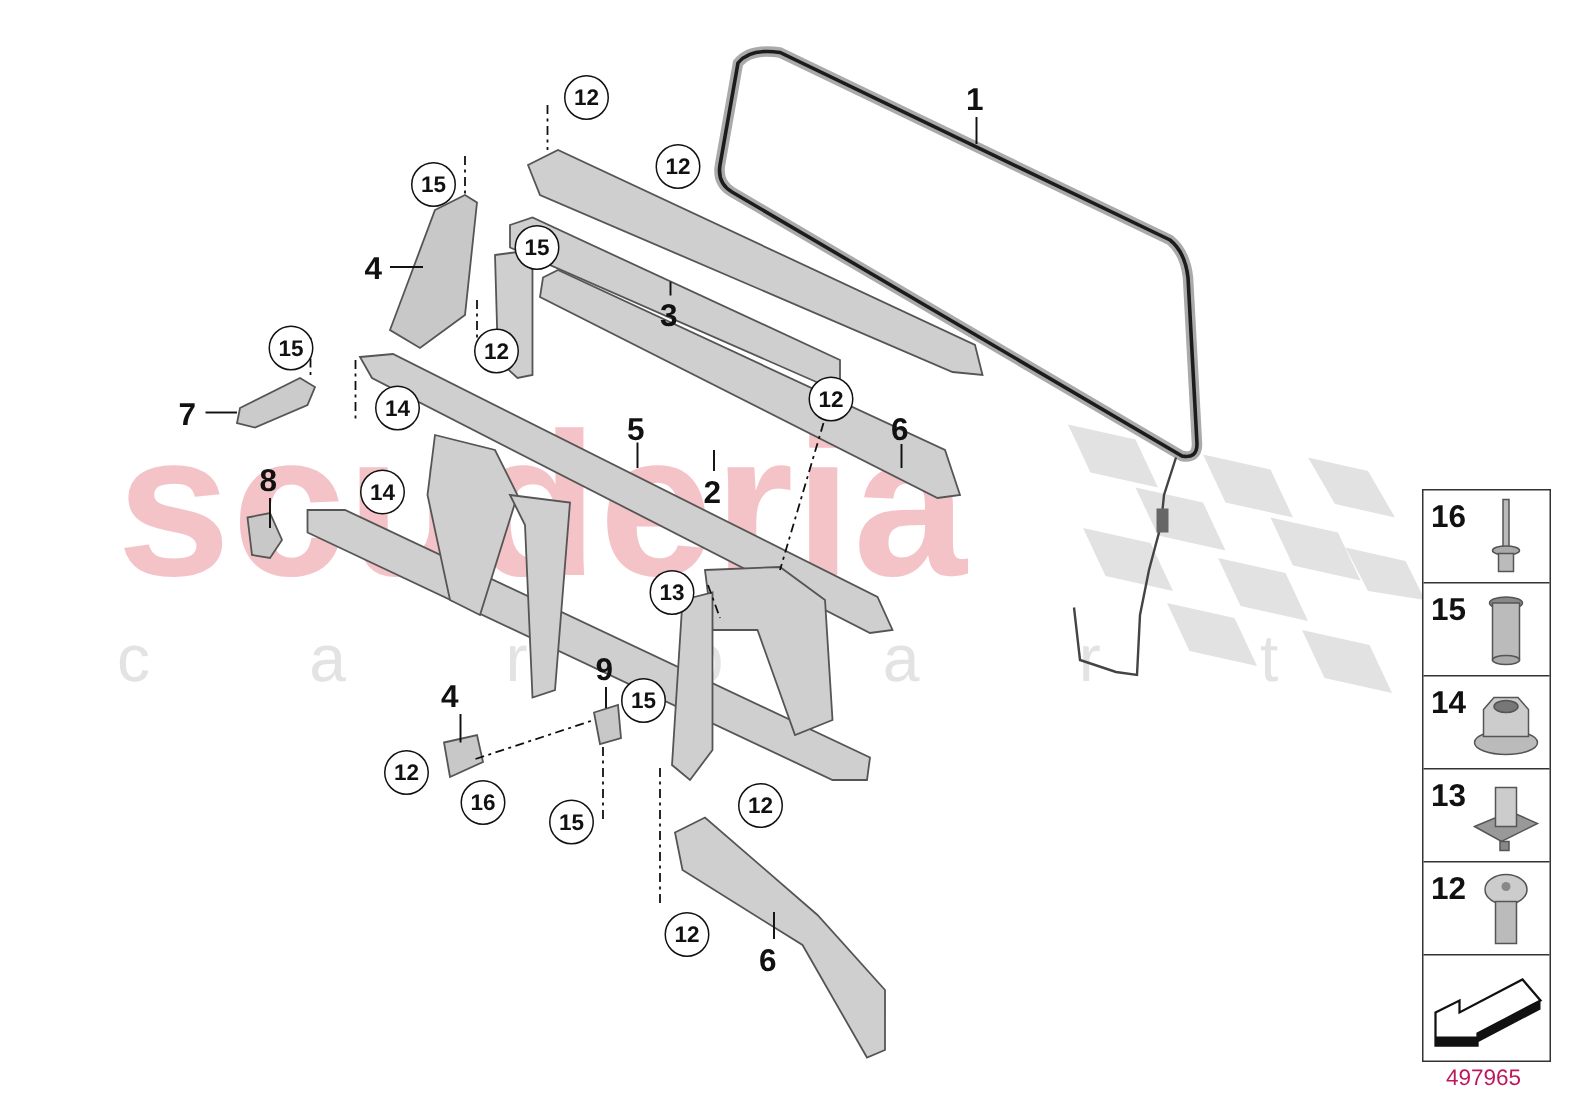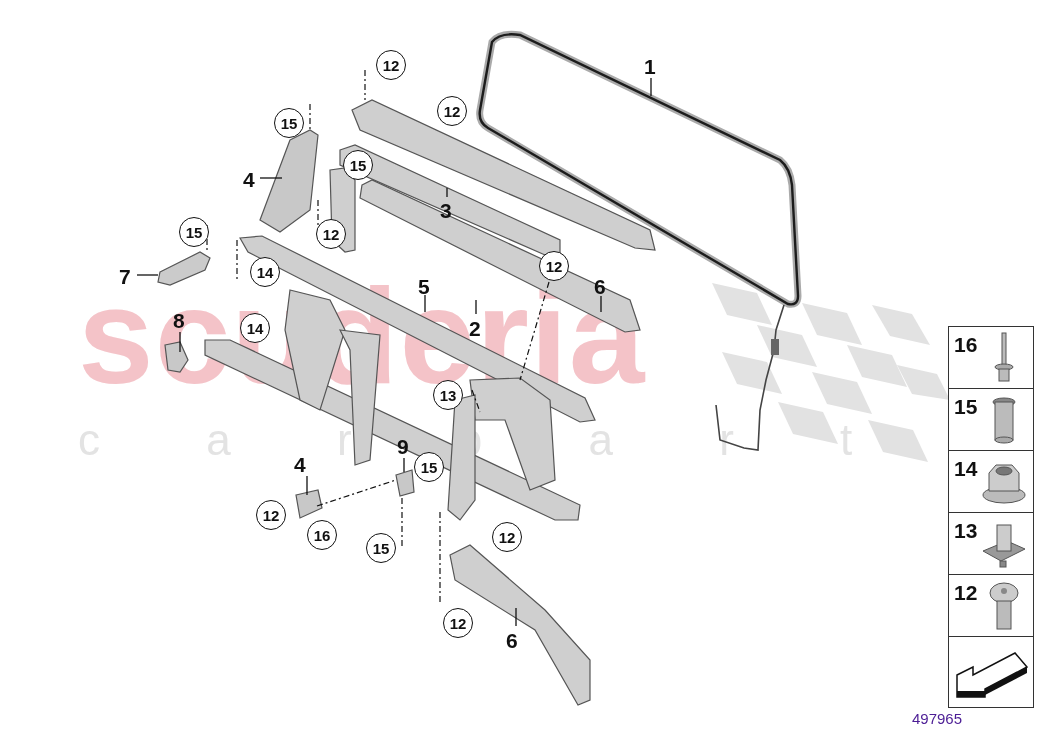--- a/index.html
+++ b/index.html
@@ -8,21 +8,21 @@
   .wm-text { position:absolute; color:#f4c3c8; font-weight:bold; font-family:"Liberation Sans", sans-serif; pointer-events:none; }
   #wm-main { left:78px; top:268px; font-size:136px; letter-spacing:1px; line-height:1; }
   #wm-sub { left:78px; top:418px; font-size:44px; letter-spacing:47px; color:#e3e3e3; font-weight:normal; line-height:1; }
   .callout { position:absolute; font-weight:bold; font-size:21px; color:#111; line-height:1; }
   .circ { position:absolute; width:30px; height:30px; border:1.6px solid #111; border-radius:50%; background:#fff; font-size:15px; font-weight:bold; color:#111; display:flex; align-items:center; justify-content:center; box-sizing:border-box; }
   #legend { position:absolute; left:948px; top:326px; width:84px; height:380px; border:1px solid #333; background:#fff; }
   .lg-cell { position:absolute; left:0; width:84px; height:62px; border-bottom:1px solid #333; box-sizing:border-box; }
   .lg-cell:last-child { border-bottom:none; }
   .lg-num { position:absolute; left:5px; top:6px; font-weight:bold; font-size:21px; color:#111; }
   .lg-icon { position:absolute; right:6px; top:4px; width:46px; height:54px; }
-  #ref-number { position:absolute; left:912px; top:710px; font-size:15px; color:#4c1d95; }
+  #ref-number { position:absolute; left:964px; top:710px; font-size:15px; color:#be185d; }
 </style>
 </head>
 <body>
 
 <div id="stage">
 
   <div class="wm-text" id="wm-main">scuderia</div>
   <div class="wm-text" id="wm-sub">c a r p a r t s</div>
 
   <svg width="1050" height="735" style="position:absolute;left:0;top:0">

